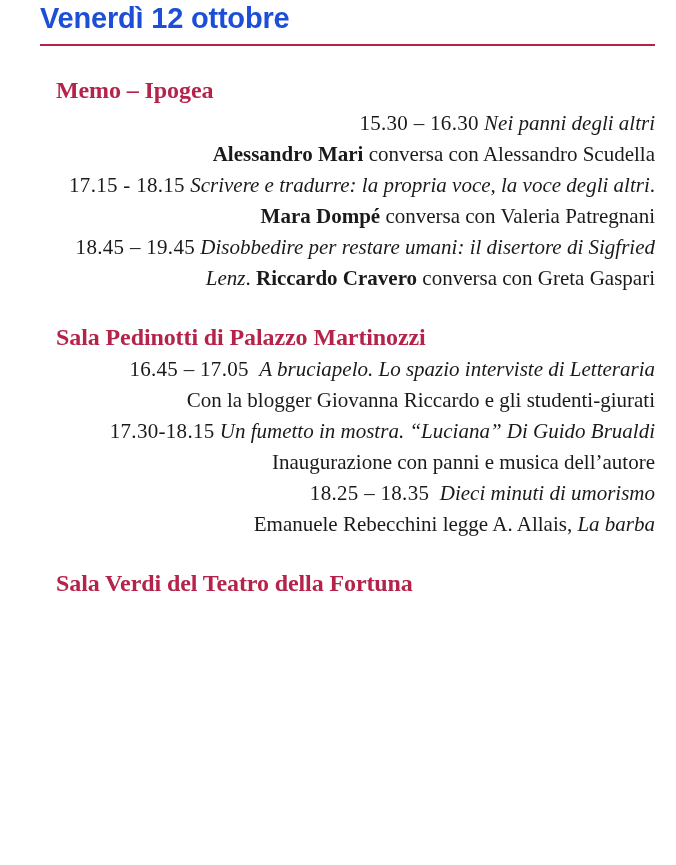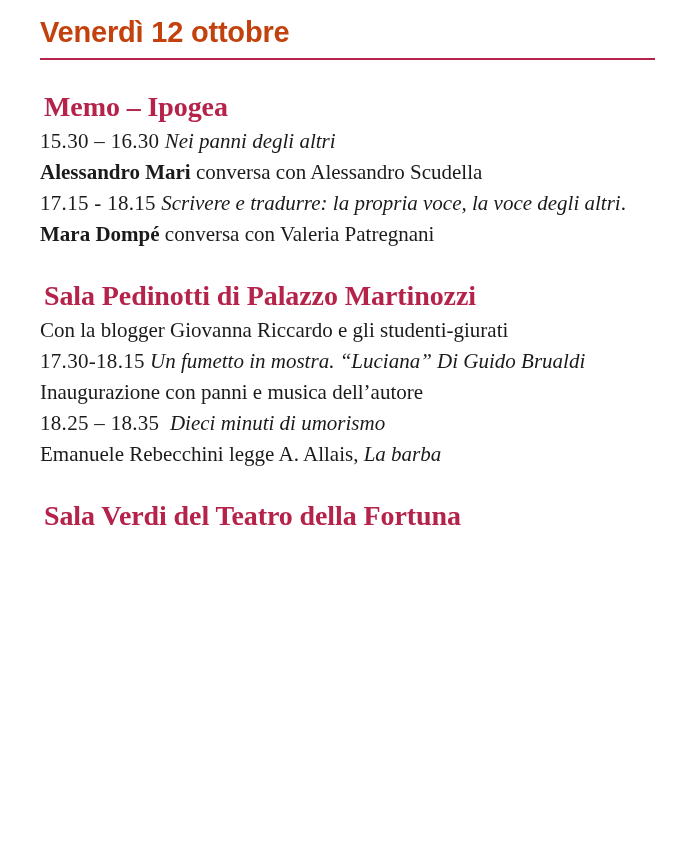--- a/index.html
+++ b/index.html
@@ -22,23 +22,23 @@
     padding: 0 21px 0 40px;
     background: #ffffff;
   }
 
   
   .day-title {
     font-family: "Liberation Sans", "DejaVu Sans", sans-serif;
     font-weight: bold;
     font-size: 29px;
     letter-spacing: -0.2px;
-    color: #c2410c;
+    color: #1d4ed8;
     margin: 0;
-    padding-top: 16px;
+    padding-top: 2px;
     line-height: 1.15;
     white-space: nowrap;
   }
   .title-rule {
     height: 2px;
     background: #b5234a;
     width: 615px;
     margin-top: 9px;
     margin-bottom: 0;
     border: 0;
@@ -47,33 +47,34 @@
   
   .venue-section {
     margin-top: 29px;
   }
   .venue-section.first {
     margin-top: 30px;
   }
   .venue-heading {
     font-family: "Liberation Serif", "DejaVu Serif", serif;
     font-weight: bold;
-    font-size: 28px;
+    font-size: 24px;
     color: #b5234a;
     line-height: 1.18;
-    margin: 0 0 3px 4px;
+    margin: 0 0 3px 16px;
     letter-spacing: -0.1px;
     white-space: nowrap;
   }
 
   
   .event {
     margin-bottom: 0;
     font-size: 21px;
     line-height: 31px;
+    text-align: right;
   }
   .event + .event {
   }
   .event-line {
     margin: 0;
     font-size: 21px;
     line-height: 31px;
     max-width: 616px;
   }
   .time {
@@ -101,26 +102,30 @@
 
     <div class="event">
       <p class="event-line"><span class="time">15.30 – 16.30</span> <span class="ttl">Nei panni degli altri</span></p>
       <p class="event-line"><span class="person">Alessandro Mari</span><span> conversa con Alessandro Scudella</span></p>
     </div>
 
     <div class="event">
       <p class="event-line"><span class="time">17.15 - 18.15</span> <span class="ttl">Scrivere e tradurre: la propria voce, la voce degli altri</span><span>.</span> <span class="person">Mara Dompé</span><span> conversa con Valeria Patregnani</span></p>
     </div>
 
+    <div class="event">
+      <p class="event-line"><span class="time">18.45 – 19.45</span> <span class="ttl">Disobbedire per restare umani: il disertore di Sigfried Lenz</span><span>.</span> <span class="person">Riccardo Cravero</span><span> conversa con Greta Gaspari</span></p>
+    </div>
   </section>
 
   <section class="venue-section">
     <h2 class="venue-heading">Sala Pedinotti di Palazzo Martinozzi</h2>
 
     <div class="event">
+      <p class="event-line"><span class="time">16.45 – 17.05</span>&nbsp; <span class="ttl">A bruciapelo. Lo spazio interviste di Letteraria</span></p>
       <p class="event-line"><span>Con la blogger Giovanna Riccardo e gli studenti-giurati</span></p>
     </div>
 
     <div class="event">
       <p class="event-line"><span class="time">17.30-18.15</span> <span class="ttl">Un fumetto in mostra. “Luciana” Di Guido Brualdi</span></p>
       <p class="event-line"><span>Inaugurazione con panni e musica dell’autore</span></p>
     </div>
 
     <div class="event">
       <p class="event-line"><span class="time">18.25 – 18.35</span>&nbsp; <span class="ttl">Dieci minuti di umorismo</span></p>

